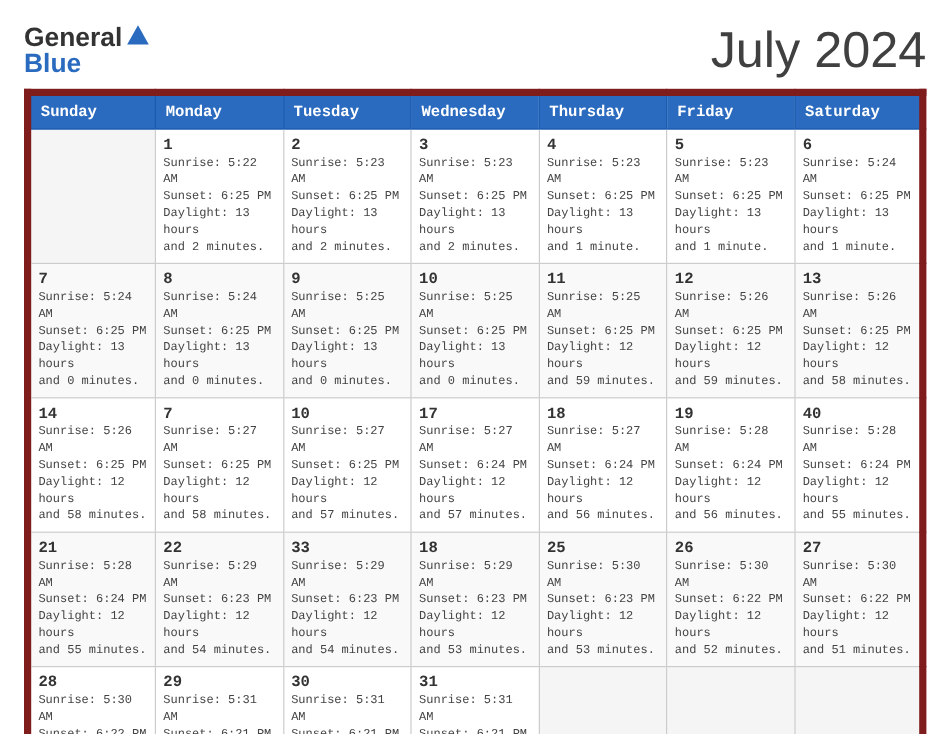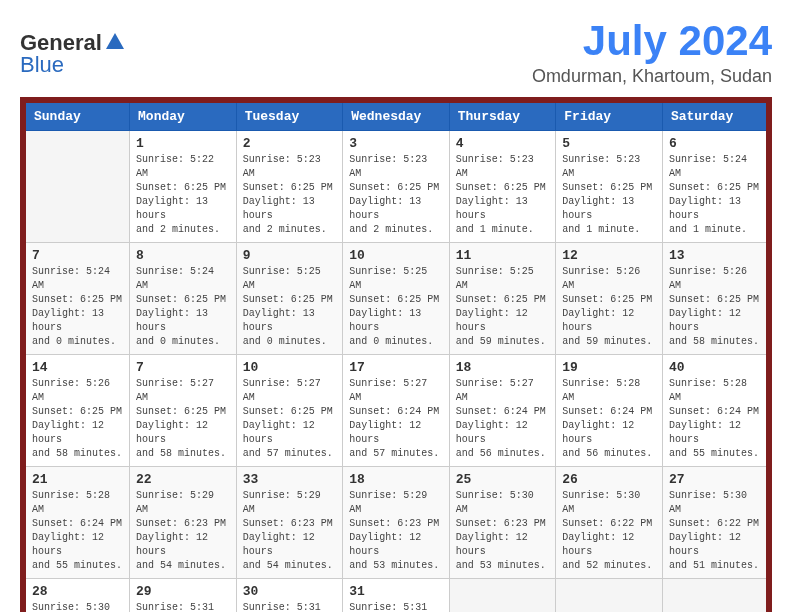--- a/index.html
+++ b/index.html
@@ -22,31 +22,31 @@
       align-items: flex-start;
     }
     .logo-general {
       font-size: 22px;
       font-weight: bold;
       color: #333;
       line-height: 1;
     }
     .logo-blue {
       font-size: 22px;
-      font-weight: normal;
+      font-weight: bold;
       color: #2a6abf;
       line-height: 1;
     }
     .title-section {
       text-align: right;
     }
     .main-title {
       font-size: 42px;
-      font-weight: bold;
-      color: #3b82f6;
+      font-weight: normal;
+      color: #404040;
       line-height: 1;
     }
     .subtitle {
       font-size: 18px;
       color: #555;
       margin-top: 4px;
     }
     .calendar-table {
       width: 100%;
       border-collapse: collapse;
@@ -100,21 +100,20 @@
     <div style="display:flex;align-items:center;">
       <span class="logo-general">General</span>
       <svg width="22" height="22" viewBox="0 0 22 22" style="margin-left:2px;margin-top:-2px;">
         <polygon points="11,2 20,18 2,18" fill="#2a6abf"></polygon>
       </svg>
     </div>
     <span class="logo-blue">Blue</span>
   </div>
   <div class="title-section">
     <div class="main-title">July 2024</div>
-    <div class="subtitle">Omdurman, Khartoum, Sudan</div>
   </div>
 </div>
 
 <table class="calendar-table">
   <thead>
     <tr>
     <th>Sunday</th>
         <th>Monday</th>
         <th>Tuesday</th>
         <th>Wednesday</th>

